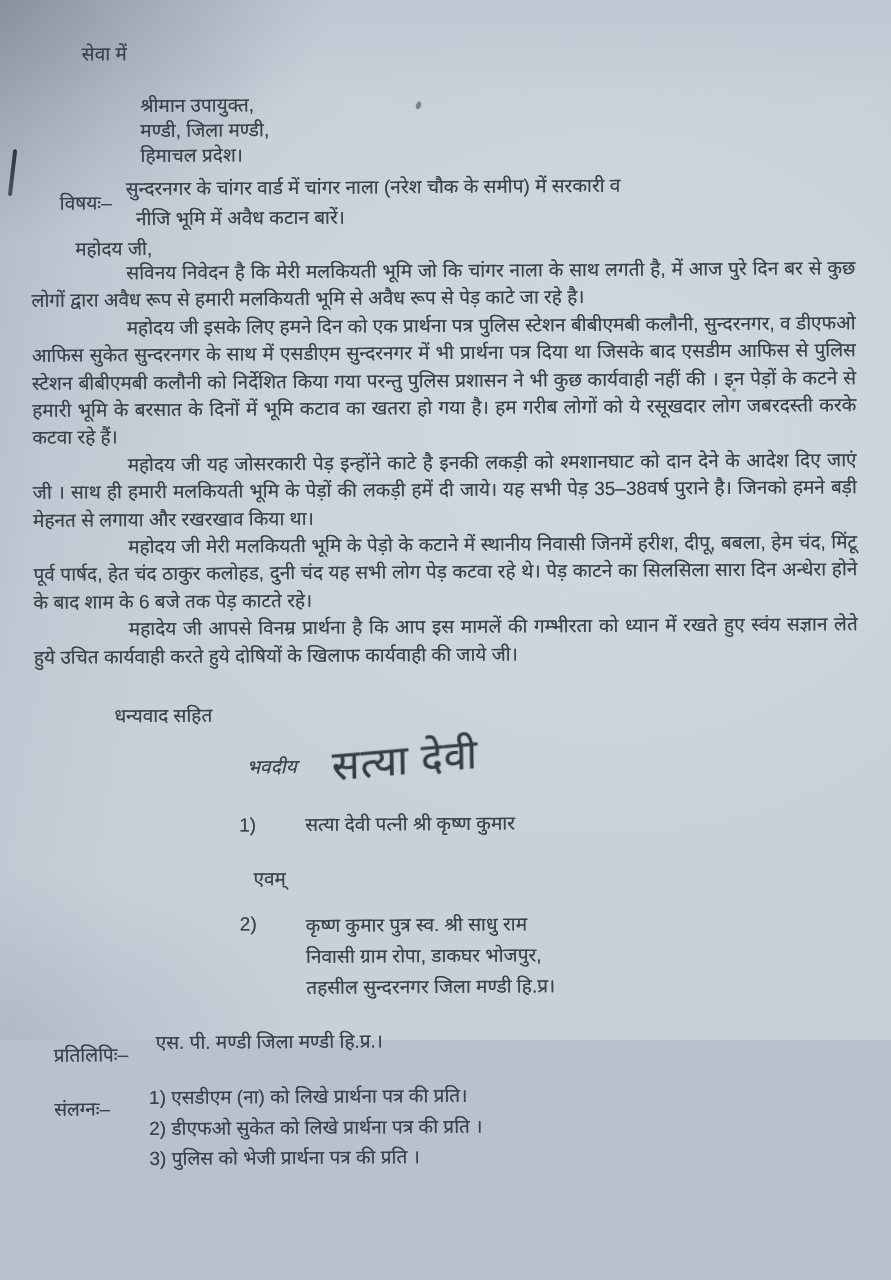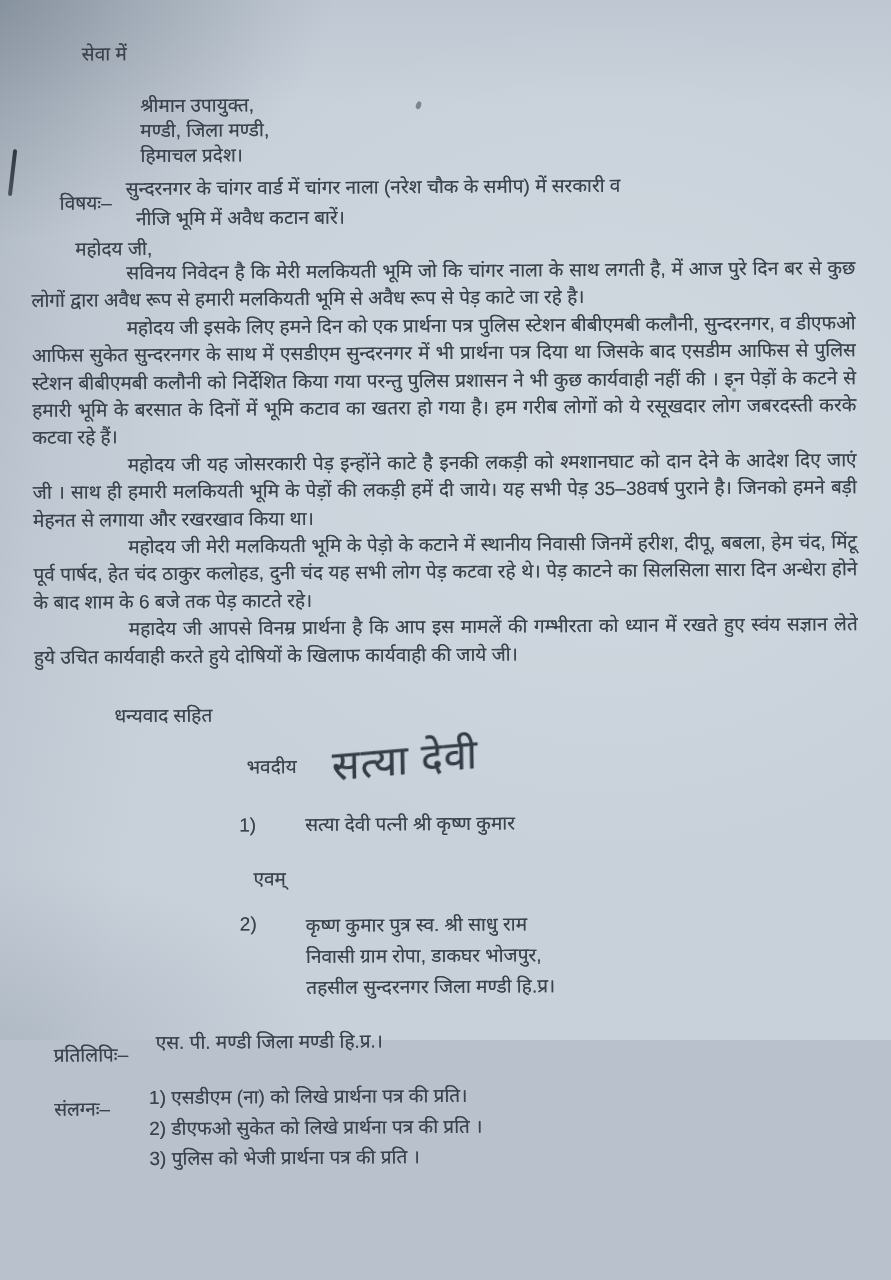--- a/index.html
+++ b/index.html
@@ -28,21 +28,21 @@
   }
   .abs{position:absolute;}
   .addr div{line-height:25px;}
   .subject-wrap{left:62px;top:172px;width:760px;}
   .subject-label{position:absolute;left:0;top:15px;}
   .subject-text{margin-left:66px;line-height:30px;}
   .subject-text .l2{margin-left:10px;}
   .bodytext{left:33px;top:257px;width:824px;}
   .bodytext p{margin:0;text-indent:95px;text-align:justify;}
   .thanks{left:113px;top:700px;}
-  .closing{left:245px;top:752px;}
+  .closing{left:245px;top:752px;font-style:italic;}
   .signature{
     left:330px;top:740px;font-size:41px;line-height:1;
     transform:rotate(-4.5deg) skewX(-4deg);
     color:#343d47;letter-spacing:1px;
     text-shadow:0 0 .8px rgba(52,61,71,.8);
     filter:blur(.2px);
   }
   .sig-num{width:46px;display:inline-block;}
   .row-flex{display:flex;}
   .sig-lines div{line-height:31px;}

